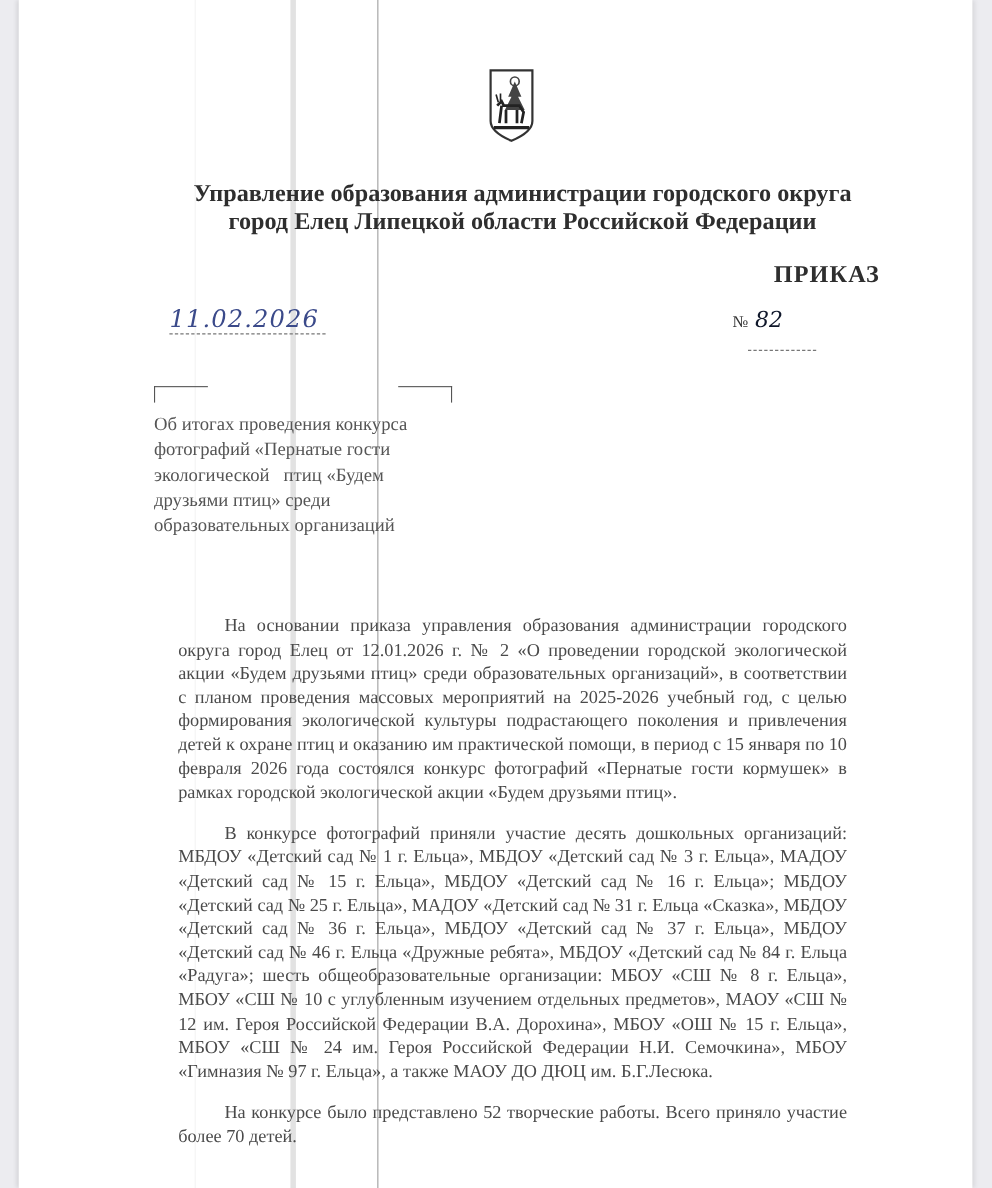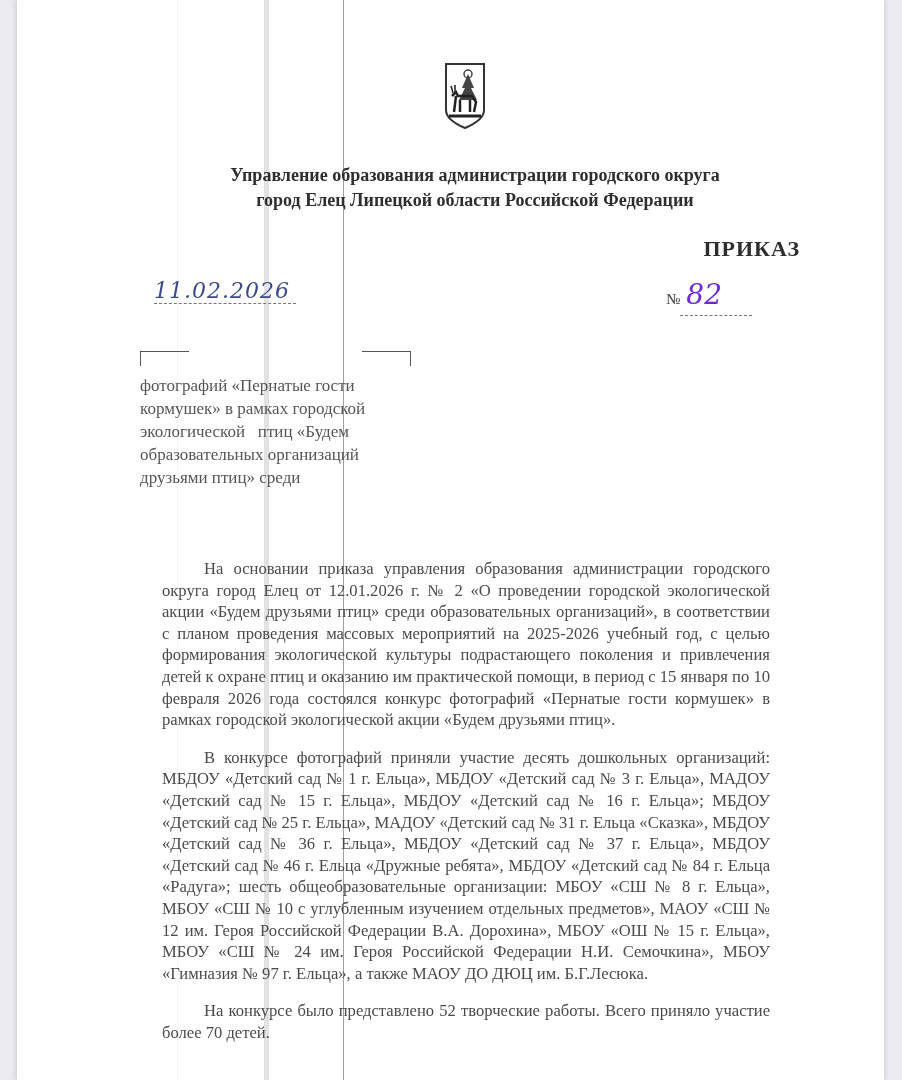--- a/index.html
+++ b/index.html
@@ -20,42 +20,42 @@
     }
     .scan-line.a { left: 247px; background: rgba(150,150,150,0.28); width: 5px; }
     .scan-line.b { left: 326px; background: rgba(80,80,80,0.55); width: 1px; }
     .scan-line.c { left: 160px; background: rgba(200,200,200,0.18); width: 1px; }
 
     .emblem {
       position: absolute; left: 444px; top: 60px; width: 42px; height: 70px;
     }
     .org-header {
       position: absolute; left: 150px; top: 163px; width: 650px;
-      text-align: center; font-weight: bold; font-size: 18px; line-height: 25px;
+      text-align: center; font-weight: bold; font-size: 22px; line-height: 25px;
       color: #2e2e2e;
     }
     .doc-title {
       position: absolute; left: 150px; top: 236px; width: 650px;
       text-align: right; font-weight: bold; font-size: 22px; letter-spacing: 1px;
       color: #2e2e2e;
     }
     .doc-date {
       position: absolute; left: 154px; top: 278px; width: 142px;
       font-family: "DejaVu Serif", serif; font-style: italic;
       font-size: 22px; color: #3b4a8a;
       border-bottom: 1px dashed #777;
       letter-spacing: 1px;
     }
     .doc-number {
       position: absolute; left: 666px; top: 278px; width: 102px;
       font-size: 15px; color: #333;
     }
     .doc-number .val {
-      font-family: "DejaVu Serif", serif; font-style: italic; font-size: 28px;
-      color: #6d28d9; display: inline-block; padding: 0 30px 4px 6px;
+      font-family: "DejaVu Serif", serif; font-style: italic; font-size: 20px;
+      color: #0f172a; display: inline-block; padding: 0 30px 16px 6px;
       border-bottom: 1px dashed #777;
     }
     .bracket {
       position: absolute; top: 351px; height: 14px; width: 48px;
       border-top: 1px solid #555;
     }
     .bracket.l { left: 140px; border-left: 1px solid #555; }
     .bracket.r { left: 362px; border-right: 1px solid #555; }
     .subject {
       position: absolute; left: 140px; top: 374px; width: 280px;
@@ -97,24 +97,24 @@
 <div class="doc-date">11.02.2026</div>
 
 <div class="doc-number">
   <span>№</span><span class="val">82</span>
 </div>
 
 <div class="bracket l"></div>
 <div class="bracket r"></div>
 
 <div class="subject">
+  <div>Об итогах проведения конкурса</div>
   <div>фотографий «Пернатые гости</div>
-  <div>кормушек» в рамках городской</div>
   <div style="white-space:pre">экологической   птиц «Будем</div>
+  <div>друзьями птиц» среди</div>
   <div>образовательных организаций</div>
-  <div>друзьями птиц» среди</div>
 </div>
 
 <div class="body-text">
   <p>На основании приказа управления образования администрации городского округа город Елец от 12.01.2026 г. № 2 «О проведении городской экологической акции «Будем друзьями птиц» среди образовательных организаций», в соответствии с планом проведения массовых мероприятий на 2025-2026 учебный год, с целью формирования экологической культуры подрастающего поколения и привлечения детей к охране птиц и оказанию им практической помощи, в период с 15 января  по 10 февраля  2026 года состоялся конкурс фотографий «Пернатые гости кормушек» в рамках городской экологической акции «Будем друзьями птиц».</p>
   <p>В конкурсе фотографий приняли участие десять дошкольных организаций: МБДОУ «Детский сад № 1 г. Ельца», МБДОУ «Детский сад № 3 г. Ельца», МАДОУ «Детский сад № 15 г. Ельца»,  МБДОУ «Детский сад № 16 г. Ельца»; МБДОУ «Детский сад № 25 г. Ельца», МАДОУ «Детский сад № 31 г. Ельца «Сказка», МБДОУ «Детский сад № 36 г. Ельца»,  МБДОУ «Детский сад № 37 г. Ельца», МБДОУ «Детский сад № 46 г. Ельца «Дружные ребята», МБДОУ «Детский сад № 84 г. Ельца «Радуга»; шесть общеобразовательные организации: МБОУ «СШ № 8 г. Ельца», МБОУ «СШ № 10 с углубленным изучением отдельных предметов», МАОУ «СШ № 12 им. Героя Российской Федерации В.А. Дорохина», МБОУ «ОШ № 15 г. Ельца», МБОУ «СШ № 24 им. Героя Российской Федерации Н.И. Семочкина», МБОУ «Гимназия № 97 г. Ельца», а также МАОУ ДО ДЮЦ им. Б.Г.Лесюка.</p>
   <p>На конкурсе было представлено 52 творческие работы. Всего приняло участие более 70 детей.</p>
 </div>
 
 </body></html>

